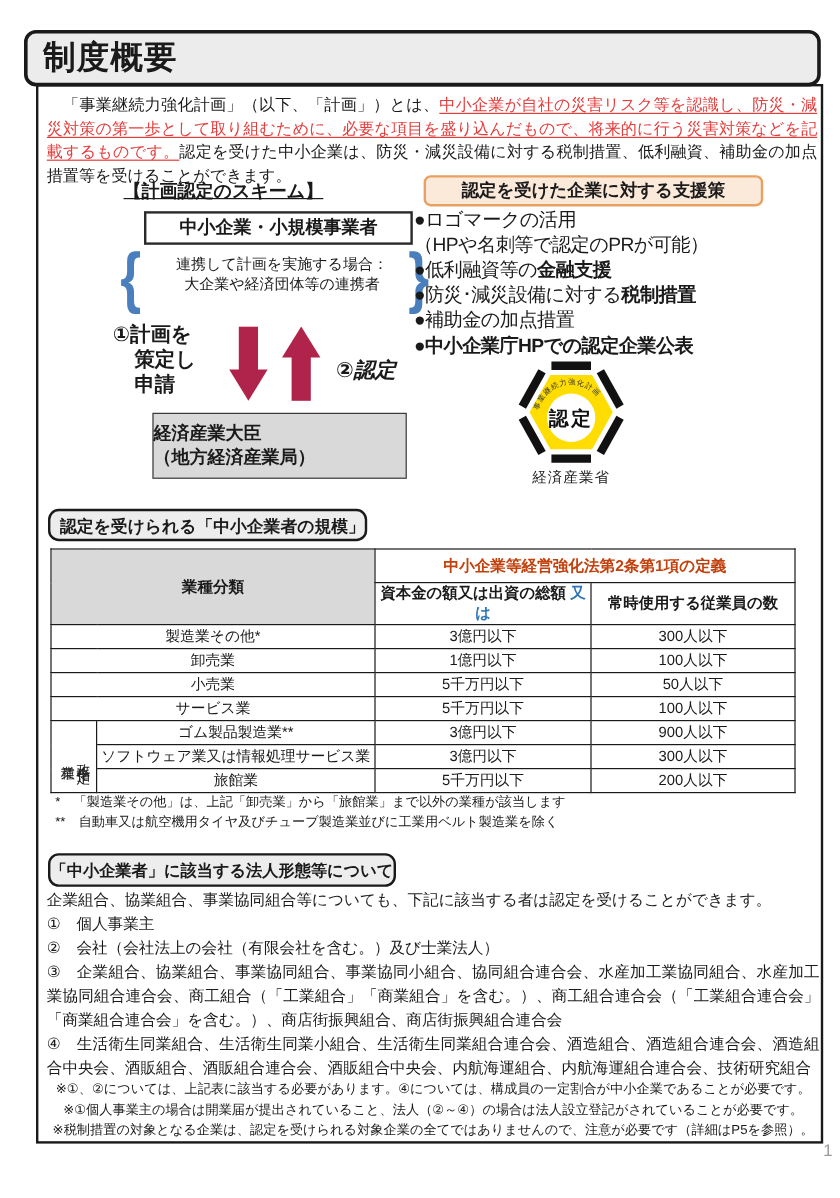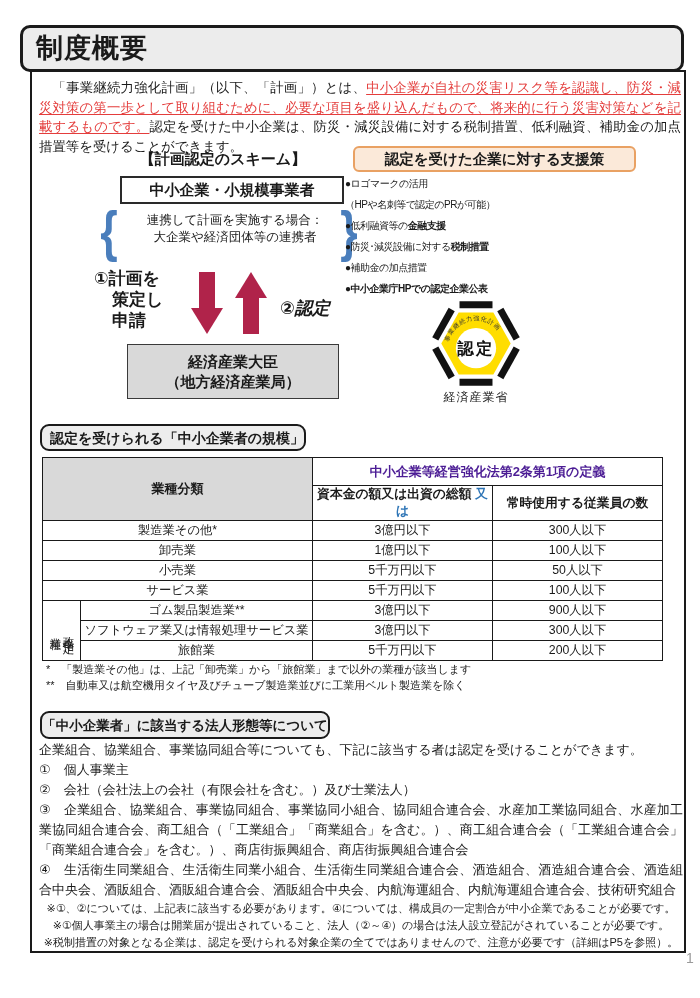--- a/index.html
+++ b/index.html
@@ -9,50 +9,50 @@
   .b{font-weight:bold;}
 
   .title-box{position:absolute;left:20px;top:25px;width:664px;height:47px;background:#ececec;
     border:3px solid #1a1a1a;border-radius:10px;font-size:27px;font-weight:bold;line-height:41px;
     padding-left:13px;letter-spacing:1px;z-index:2;font-family:Liberation Serif, serif;}
   .main-box{position:absolute;left:30px;top:70px;width:656px;height:883px;border:2px solid #1a1a1a;background:#fff;z-index:1;}
 
   .intro{position:absolute;left:7px;top:6px;width:642px;font-size:13.4px;line-height:19.5px;text-align:justify;}
   .intro .red{color:#e43d3c;text-decoration:underline;text-underline-offset:2px;}
 
-  .scheme-title{position:absolute;left:41px;top:78px;width:300px;text-align:center;font-weight:bold;font-size:15px;}
+  .scheme-title{position:absolute;left:71px;top:78px;width:300px;text-align:left;font-weight:bold;font-size:15px;text-decoration:underline;}
   .entity-box{position:absolute;left:88px;top:104px;width:224px;height:28px;border:2px solid #2a2a2a;
     text-align:center;font-weight:bold;font-size:15px;line-height:24px;background:#fff;}
   .brace{position:absolute;color:#4a7ebc;font-size:56px;font-weight:bold;line-height:56px;top:131px;transform:scaleX(0.8);}
   .brace.l{left:66px;} .brace.r{left:306px;}
   .brace-text{position:absolute;left:100px;top:140px;width:206px;text-align:center;font-size:12.5px;line-height:17px;}
   .step1{position:absolute;left:62px;top:196px;font-size:17px;font-weight:bold;line-height:21px;}
   .step1 .ind{padding-left:18px;}
   .step2{position:absolute;left:248px;top:224px;font-size:17.5px;font-weight:bold;font-style:italic;}
   .arrows{position:absolute;left:158px;top:200px;}
   .minister-box{position:absolute;left:95px;top:272px;width:212px;height:55px;background:#d9d9d9;
-    border:1.5px solid #3a3a3a;text-align:center;font-weight:bold;font-size:15px;line-height:20px;padding-top:7px;}
+    border:1.5px solid #3a3a3a;text-align:left;font-weight:bold;font-size:15px;line-height:20px;padding-top:7px;}
 
   .support-header{position:absolute;left:321px;top:74px;width:283px;height:26px;background:#fbe9d9;
     border:2px solid #e9a163;border-radius:6px;text-align:center;font-weight:bold;font-size:14.5px;line-height:22px;}
-  .support-list{position:absolute;left:313px;top:101px;width:338px;font-size:10px;line-height:21px;letter-spacing:-0.5px;}
+  .support-list{position:absolute;left:313px;top:101px;width:338px;font-size:16px;line-height:21px;letter-spacing:-0.5px;}
 
   .logo{position:absolute;left:394px;top:228px;width:100px;text-align:center;}
   .logo .ministry{font-size:12px;font-weight:normal;letter-spacing:1px;margin-top:-2px;}
 
   .sizes-title{position:absolute;left:8px;top:352px;width:266px;height:27px;background:#ededed;border:2px solid #1a1a1a;
     border-radius:9px;font-weight:bold;font-size:14px;text-align:right;line-height:24px;}
   .legal-title{position:absolute;left:8px;top:639px;width:290px;height:28px;background:#ededed;border:2px solid #1a1a1a;
     border-radius:9px;font-weight:bold;font-size:13.5px;text-align:center;line-height:25px;}
 
   table.sizes{position:absolute;left:10px;top:385px;width:620px;border-collapse:collapse;table-layout:fixed;}
   table.sizes th, table.sizes td{border:1.4px solid #1a1a1a;text-align:center;padding:0;overflow:hidden;}
   table.sizes th{font-weight:bold;}
   .ind-h{background:#d9d9d9;font-size:13px;}
-  .law-h{color:#4c1d95;font-size:13px;height:28px;}
+  .law-h{color:#c2410c;font-size:13px;height:28px;}
   .sub-h{font-size:12.8px;height:25px;}
   .or{color:#2e75b6;}
   table.sizes tbody td{font-size:12.3px;height:20px;}
   .vert-cell div{writing-mode:vertical-rl;display:inline-block;font-size:11.5px;line-height:13px;letter-spacing:2px;}
 
   .footnotes{position:absolute;left:14px;top:590px;font-size:11px;line-height:15.5px;}
 
   .legal-body{position:absolute;left:7px;top:668px;width:644px;font-size:13px;line-height:20px;text-align:justify;}
   .legal-body p{margin:0;}
   .legal-notes p{margin:0;font-size:11px;line-height:17px;text-align:center;}

